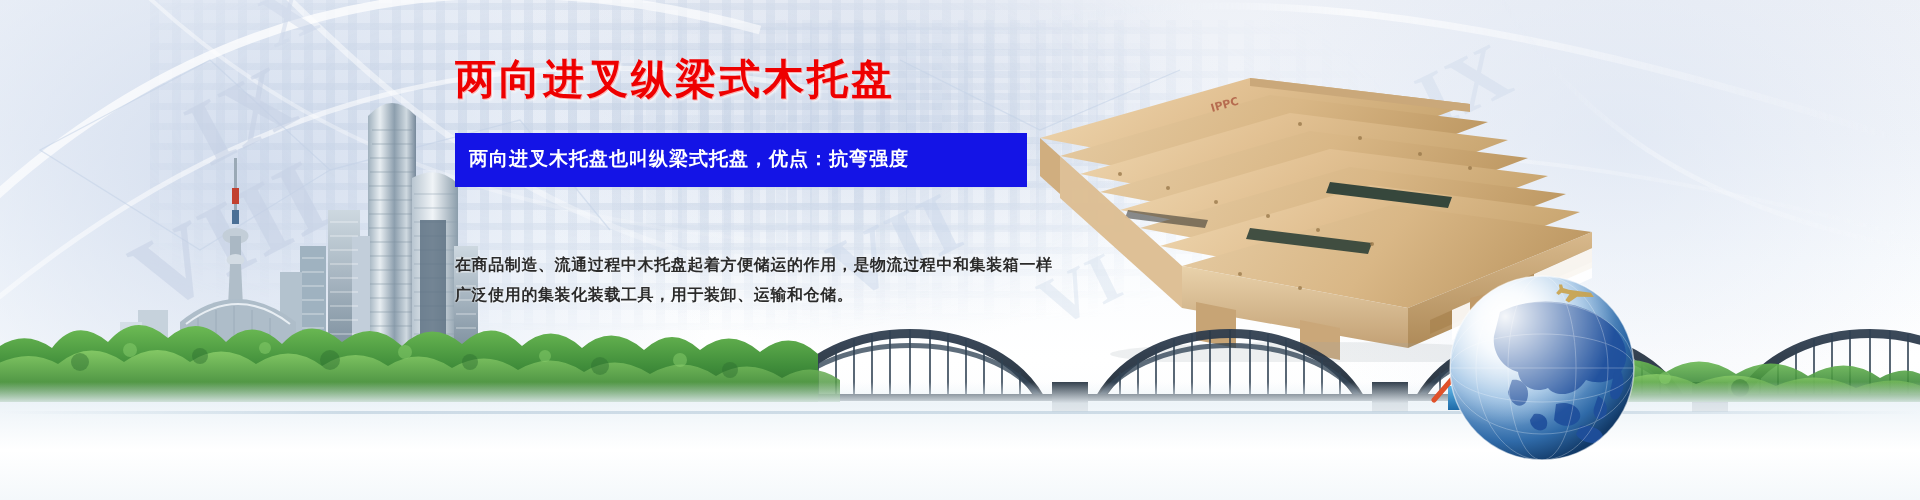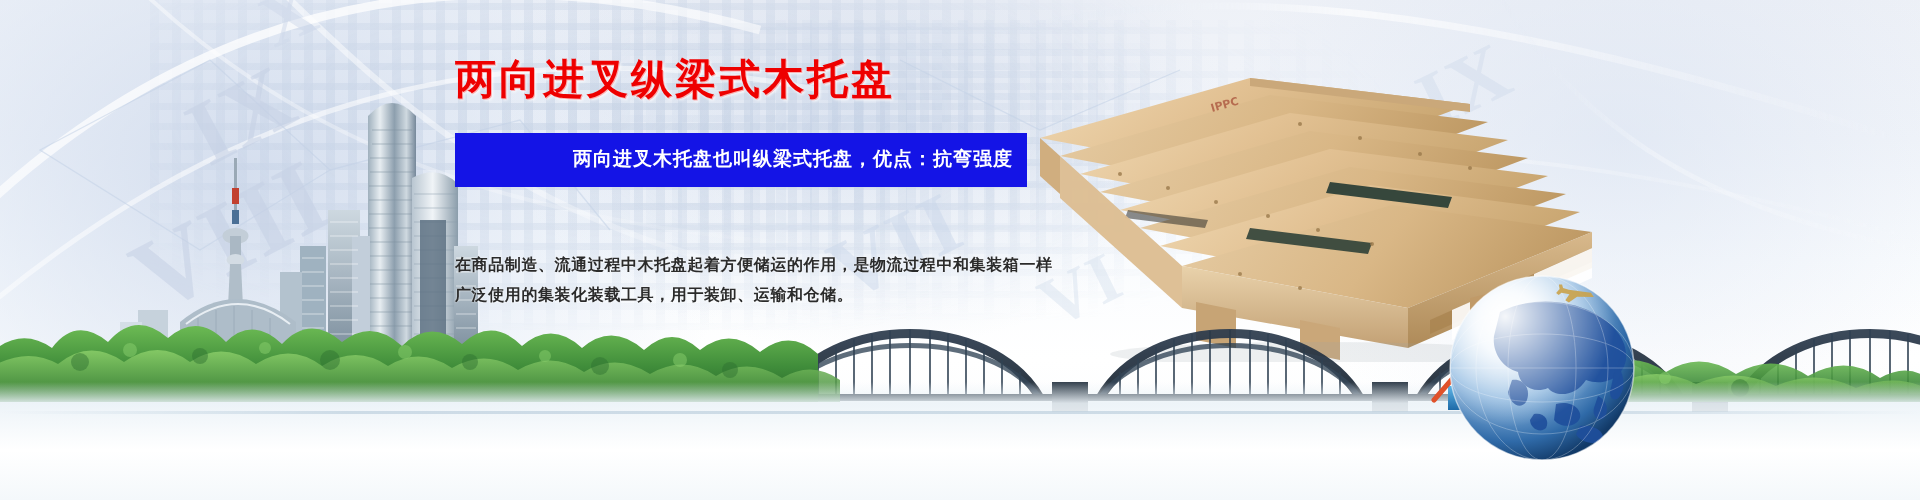--- a/index.html
+++ b/index.html
@@ -81,21 +81,21 @@
   }
   .blue-box{
     position:absolute;left:455px;top:133px;width:572px;
     background:#1414e6;
     padding:7px 14px 10px 14px;
     box-sizing:border-box;
   }
   .blue-box p{
     margin:0;color:#ffffff;
     font-size:19px;font-weight:700;line-height:37px;
-    letter-spacing:1px;white-space:nowrap;text-align:right;
+    letter-spacing:1px;white-space:nowrap;
   }
   .para{
     position:absolute;left:455px;width:600px;
     color:#2b2b2b;font-size:16px;font-weight:700;line-height:30px;
     letter-spacing:.6px;
     text-shadow:0 0 2px rgba(255,255,255,.9);
   }
   .para.p1{top:250px;}
   .para.p2{top:310px;}
 </style>

